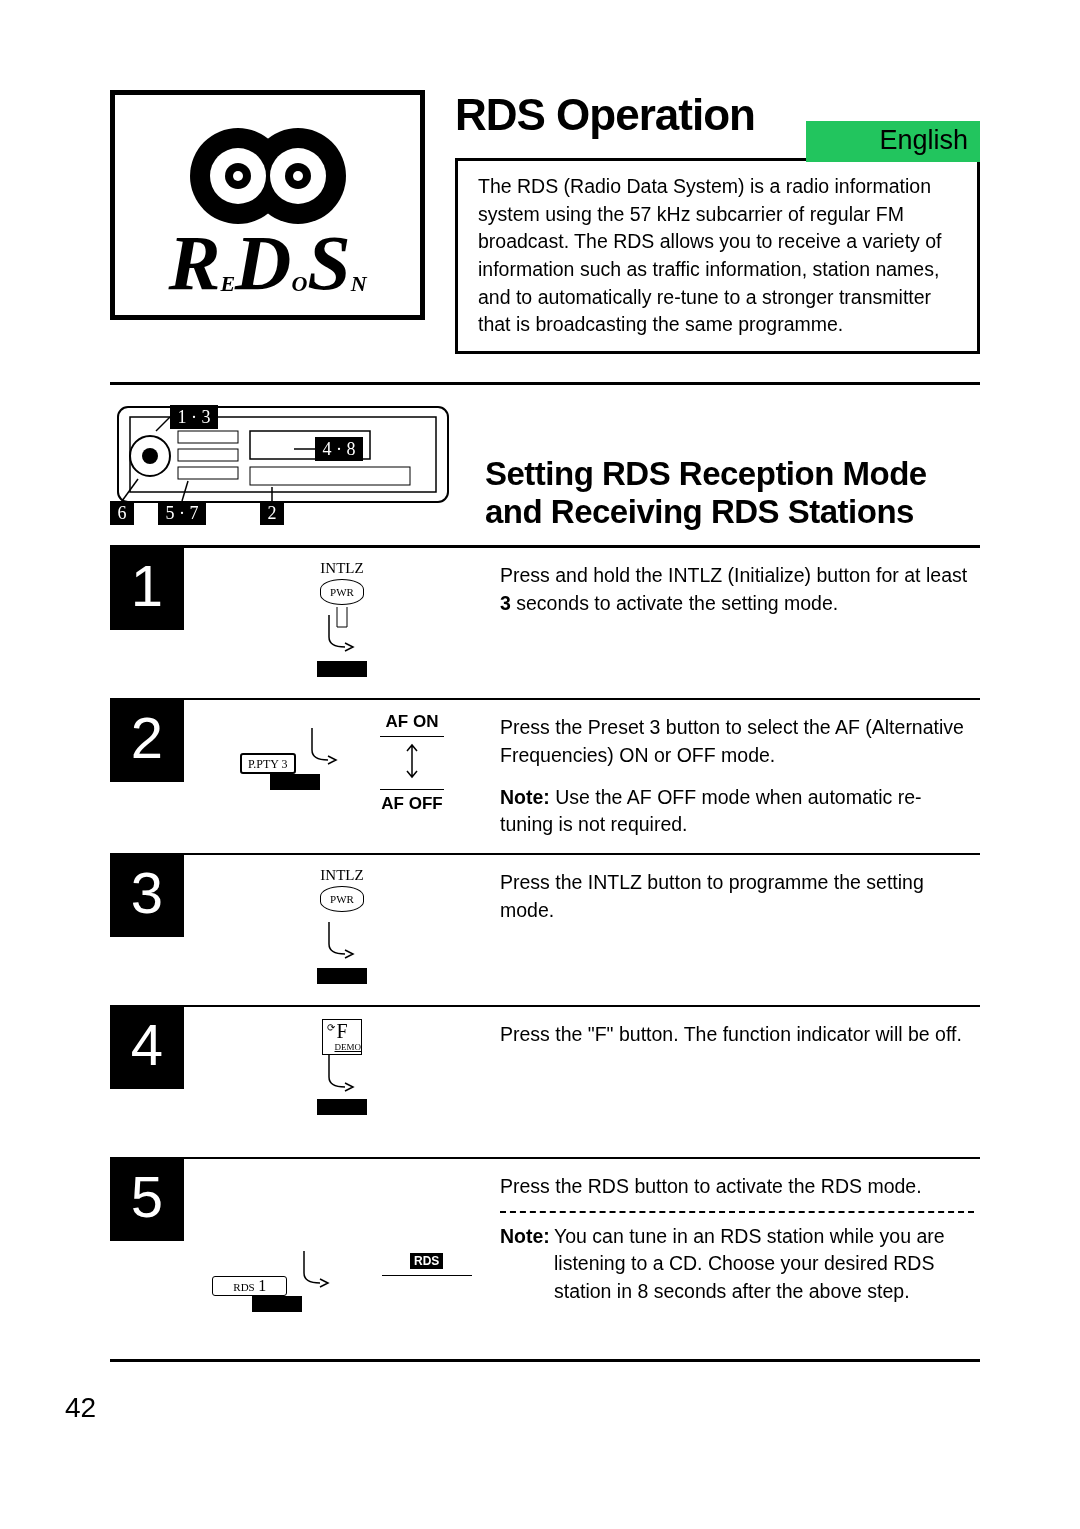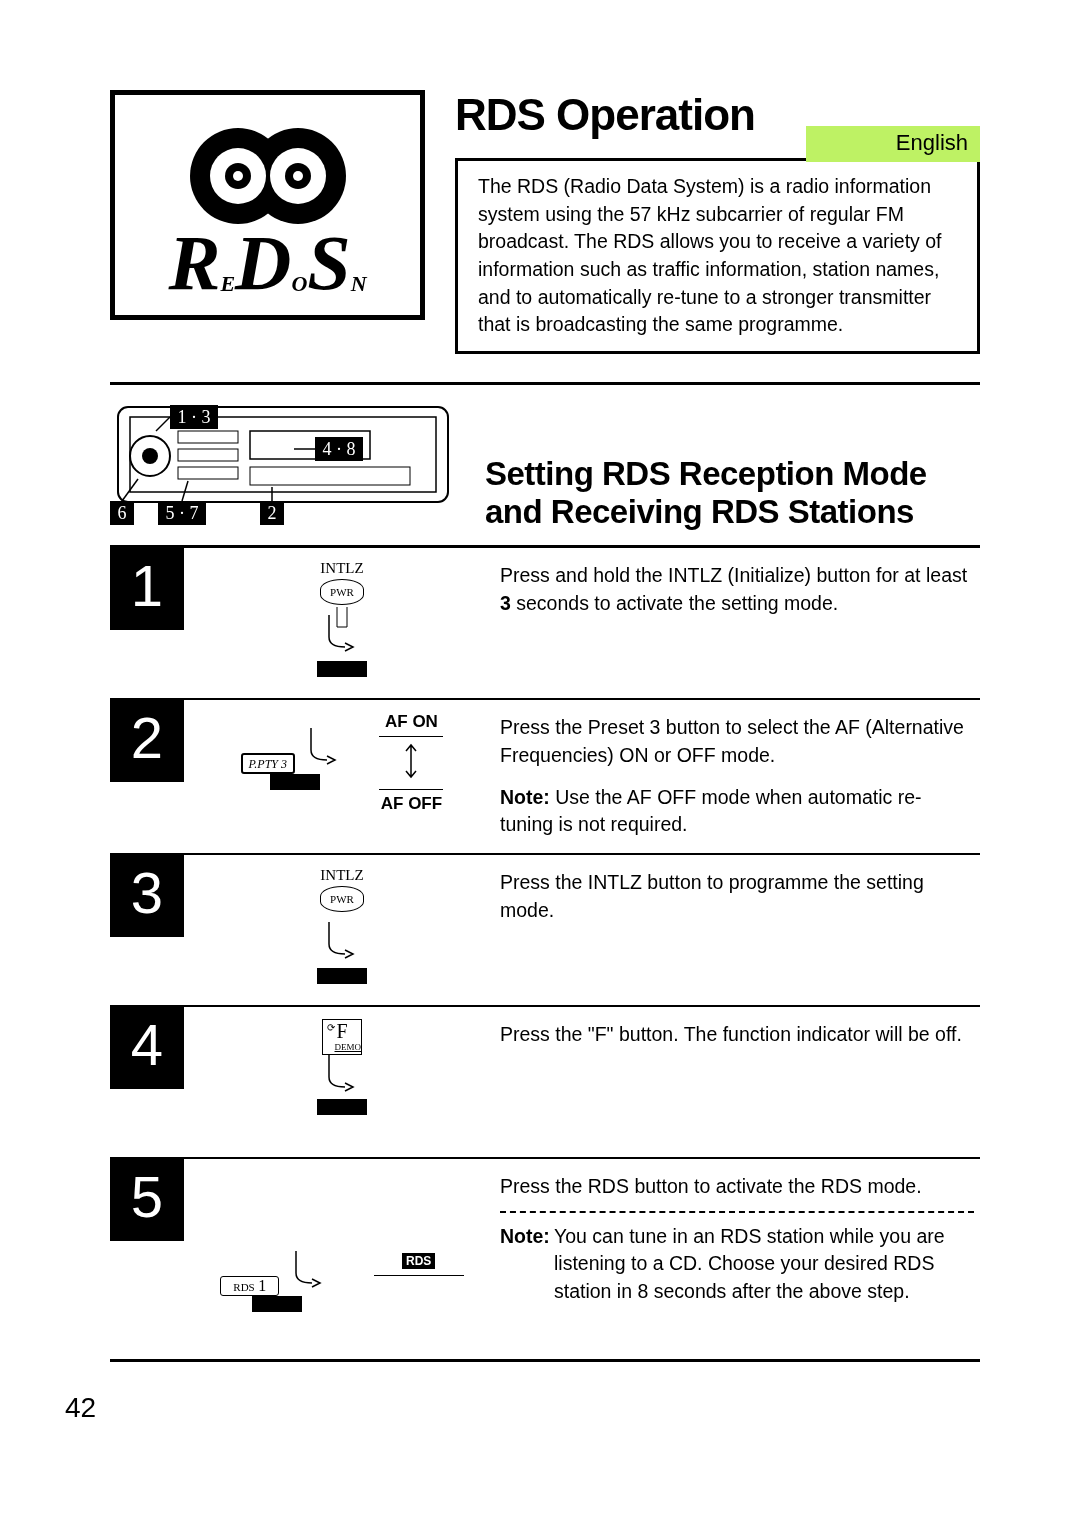--- a/index.html
+++ b/index.html
@@ -43,23 +43,23 @@
     line-height: 0.8;
     margin-top: 6px;
   }
   .rds-text-row .cap { font-size: 78px; font-style: italic;}
   .rds-text-row .sub { font-size: 22px; font-style: italic; display:inline-block; transform: translateY(-2px);}
   .right-top {
     flex: 1;
   }
   .lang-tag {
     text-align: right;
-    background: #bef264;
+    background: #22c55e;
     padding: 4px 12px 6px;
-    font-size: 22px;
+    font-size: 27px;
     width: 150px;
     margin-left: auto;
     margin-bottom: -4px;
   }
   .main-title {
     font-family: "Arial Black", Arial, sans-serif;
     font-weight: 900;
     font-size: 44px;
     letter-spacing: -1px;
     margin: 0 0 18px 0;
@@ -247,21 +247,21 @@
       </div>
       <div class="step-text">
         <span>Press and hold the INTLZ (Initialize) button for at least </span><b>3</b><span> seconds to activate the setting mode.</span>
       </div>
     </div>
 
     <div class="step">
       <div class="step-num">2</div>
       <div class="step-illus">
         <div style="display:flex; gap:30px; align-items:flex-start;">
-          <div style="text-align:left; margin-top:16px;font-style:italic;">
+          <div style="text-align:left; margin-top:16px;">
             <span class="btn-box" style="font-size:15px;"><span style="font-size:12px;">P.PTY  3</span></span>
             <svg width="50" height="40" viewBox="0 0 50 40">
                 <path d="M12 0 L12 22 Q12 32 28 32 M28 28 L36 32 L28 36" fill="none" stroke="#000" stroke-width="1.5"></path>
               </svg>
             <div style="background:#000; width:50px; height:16px; margin:0 auto;"></div>
           </div>
           <div style="text-align:center;">
             <div class="af-label">AF ON</div>
             <div style="border-top:1.5px solid #000; width:64px; margin:4px auto;"></div>
             <svg width="30" height="40" viewBox="0 0 30 40">
@@ -309,21 +309,21 @@
         </div>
       </div>
       <div class="step-text">Press the "F" button. The function indicator will be off.</div>
     </div>
 
     <div class="step" style="min-height:200px;">
       <div class="step-num">5</div>
       <div class="step-illus" style="align-items:center;">
         <div style="display:flex; gap:40px; align-items:flex-start; margin-top:46px;">
           <div style="text-align:center;">
-            <div style="border:1.5px solid #000; border-radius:3px; padding:0 12px; font-family:'Times New Roman'; font-size:14px; display:inline-block;">
+            <div style="border:1.5px solid #000; border-radius:3px; padding:0 20px; font-family:'Times New Roman'; font-size:14px; display:inline-block;">
               <span style="font-size:11px;">RDS</span> <span style="font-size:16px;">1</span>
             </div>
             <svg width="50" height="40" viewBox="0 0 50 40">
                 <path d="M12 0 L12 22 Q12 32 28 32 M28 28 L36 32 L28 36" fill="none" stroke="#000" stroke-width="1.5"></path>
               </svg>
             <div style="background:#000; width:50px; height:16px; margin:0 auto;"></div>
           </div>
           <div style="text-align:center;">
             <div style="background:#000; color:#fff; font-size:12px; font-weight:bold; padding:1px 4px; display:inline-block;">RDS</div>
             <div style="border-top:1.5px solid #000; width:90px; margin:6px auto 0;"></div>

